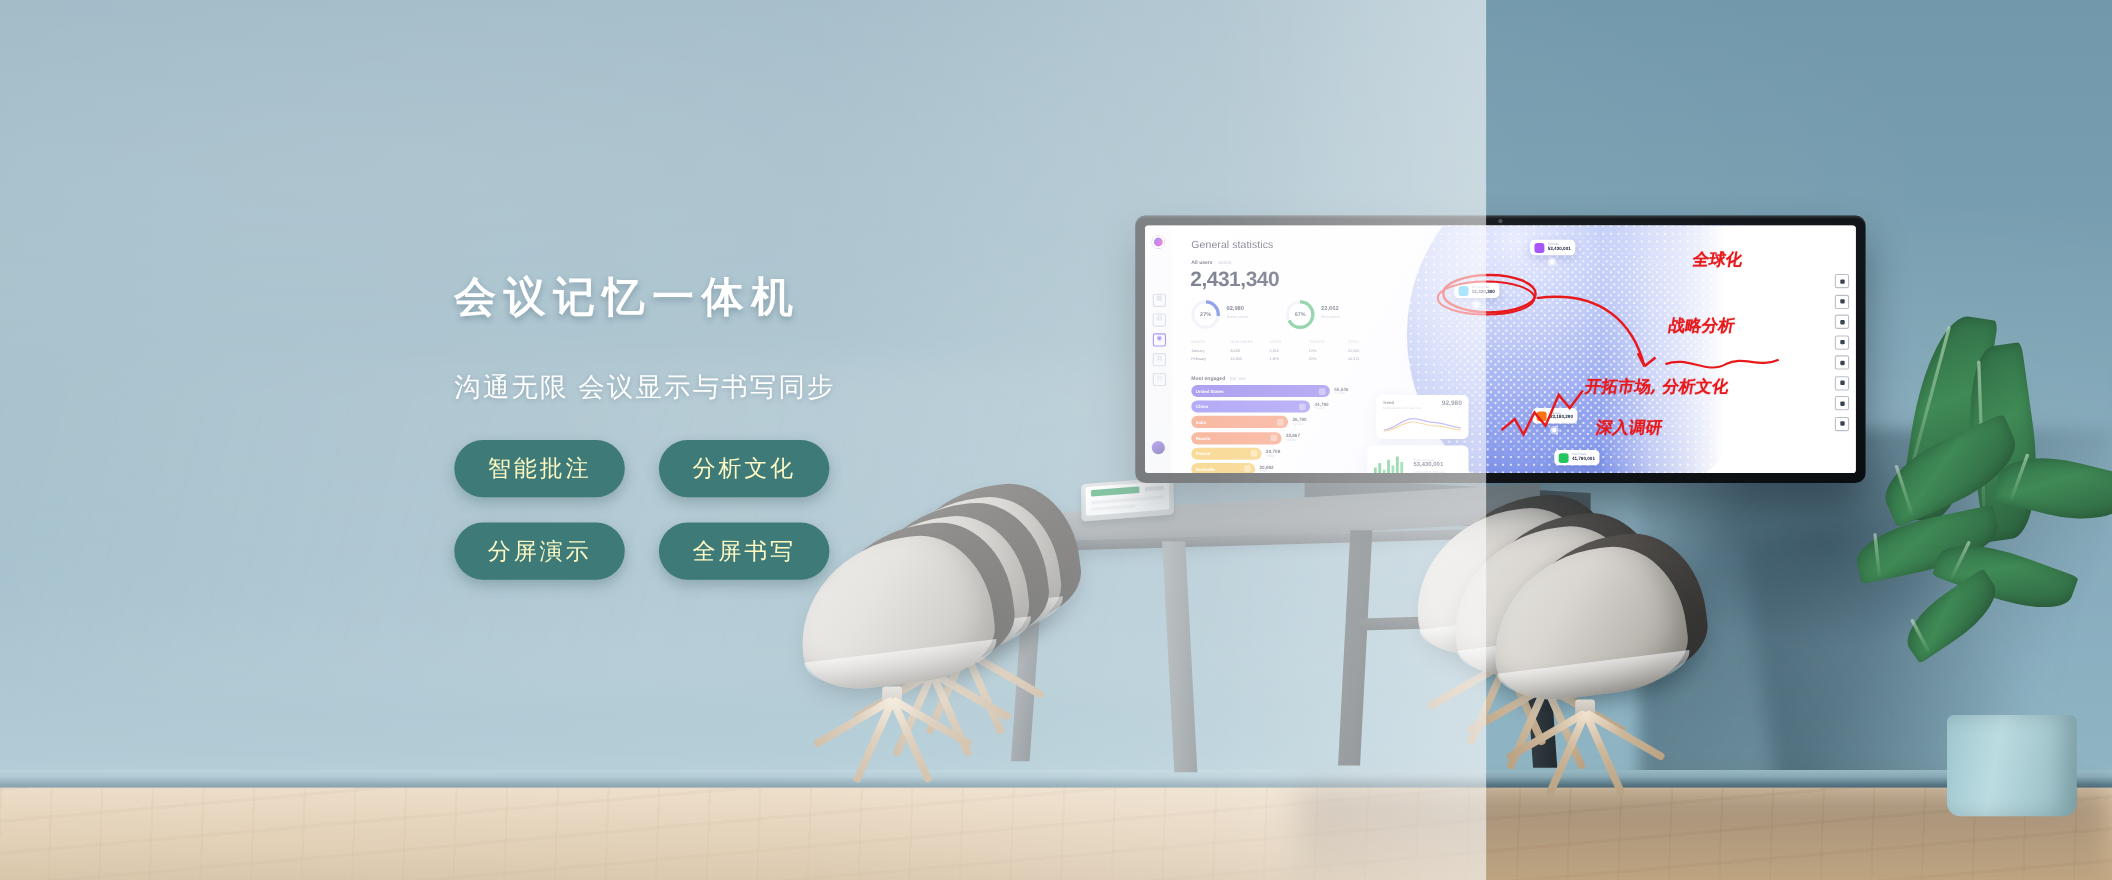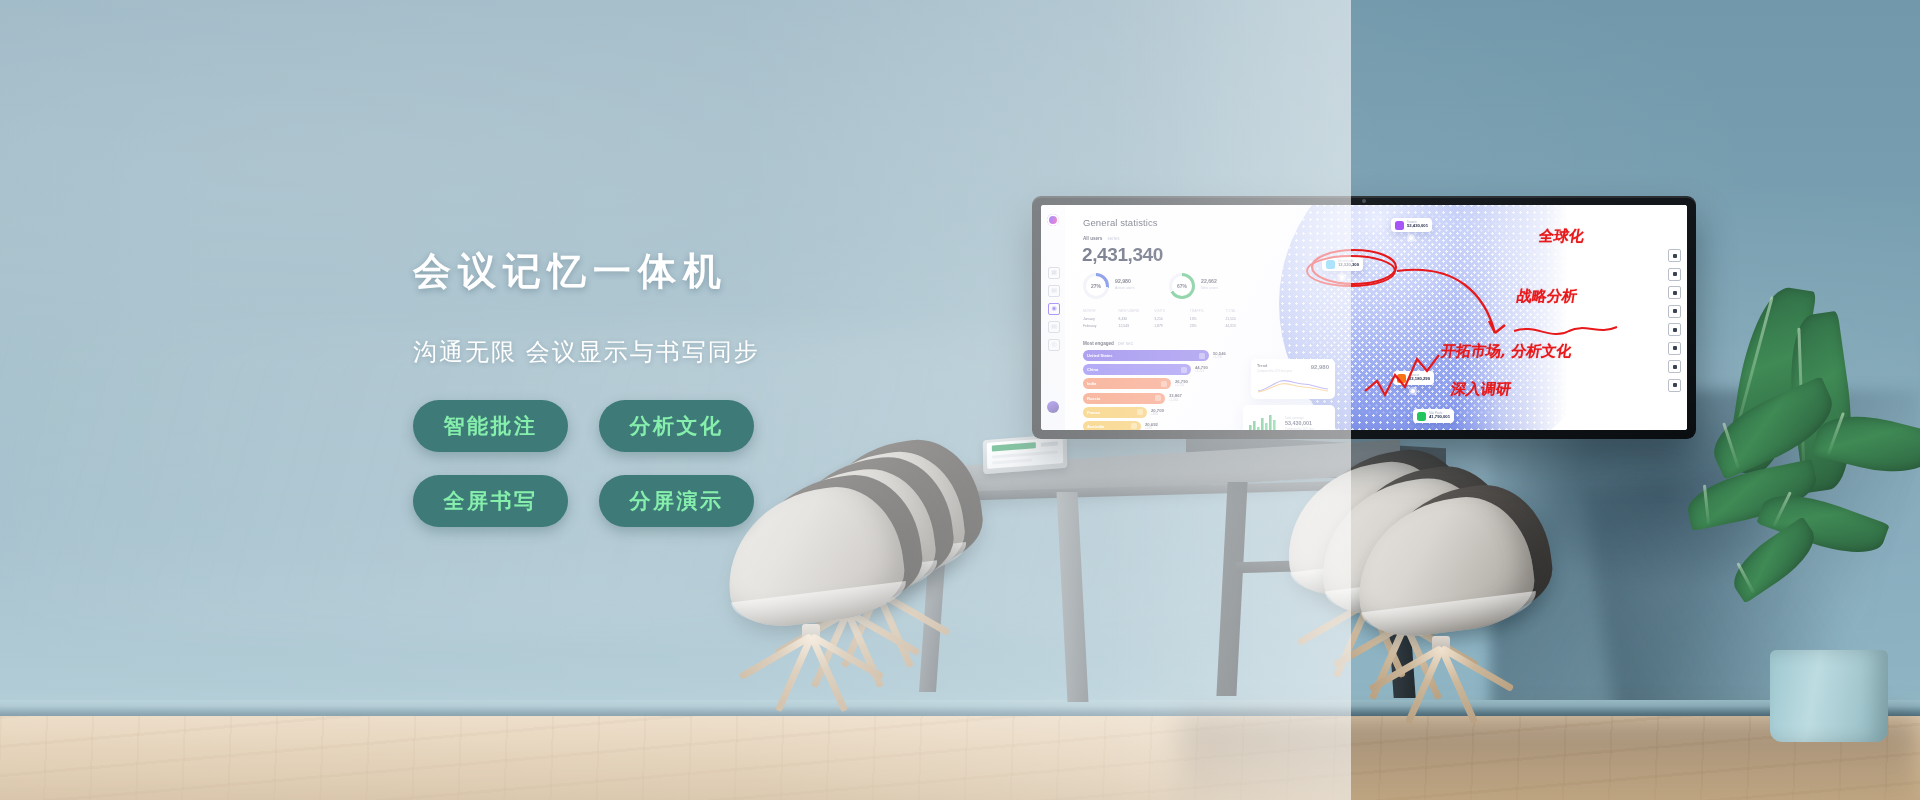--- a/index.html
+++ b/index.html
@@ -202,23 +202,23 @@
   
   .panel{position:absolute;left:413px;top:252px;width:560px;color:#fff;}
   .h1{font-size:38px;font-weight:bold;letter-spacing:7px;line-height:1;
     text-shadow:0 2px 6px rgba(30,60,80,.30);}
   .h2{margin-top:13px;font-size:21px;letter-spacing:.6px;
     font-family:"DejaVu Serif","Liberation Serif",serif;
     text-shadow:0 1px 4px rgba(30,60,80,.26);}
   .h3{margin-top:46px;font-size:24px;letter-spacing:2px;font-weight:normal;
     text-shadow:0 1px 5px rgba(30,60,80,.26);}
   .btns{margin-top:32px;display:grid;grid-template-columns:155px 155px;gap:23px 31px;}
-  .btn{height:52px;border-radius:26px;background:#3d7a78;color:#86efac;
+  .btn{height:52px;border-radius:26px;background:#3d7a78;color:#fef9c3;
     display:flex;align-items:center;justify-content:center;
-    font-size:21px;font-weight:bold;letter-spacing:2.5px;
+    font-size:21px;font-weight:normal;letter-spacing:2.5px;
     box-shadow:0 5px 13px rgba(25,60,62,.26);cursor:pointer;}
 
   
   .overlay{position:absolute;left:0;top:0;width:1351px;height:800px;
     background:linear-gradient(90deg,rgba(255,255,255,.30) 0%,rgba(255,255,255,.34) 55%,rgba(255,255,255,.46) 86%,rgba(255,255,255,.52) 100%);
     pointer-events:none;}
   .overlay-soft{position:absolute;left:1100px;top:0;width:251px;height:800px;
     background:linear-gradient(90deg,rgba(255,255,255,0),rgba(255,255,255,.16));pointer-events:none;}
 </style>
 </head>
@@ -550,18 +550,18 @@
 
   <div class="overlay"></div>
   <div class="overlay-soft"></div>
 
   <div class="panel">
     <div class="h1">会议记忆一体机</div>
     <div class="h3">沟通无限 会议显示与书写同步</div>
     <div class="btns">
       <div class="btn">智能批注</div>
       <div class="btn">分析文化</div>
+      <div class="btn">分屏演示</div>
       <div class="btn">全屏书写</div>
-      <div class="btn">分屏演示</div>
     </div>
   </div>
 
 </div>
 
 </body></html>

